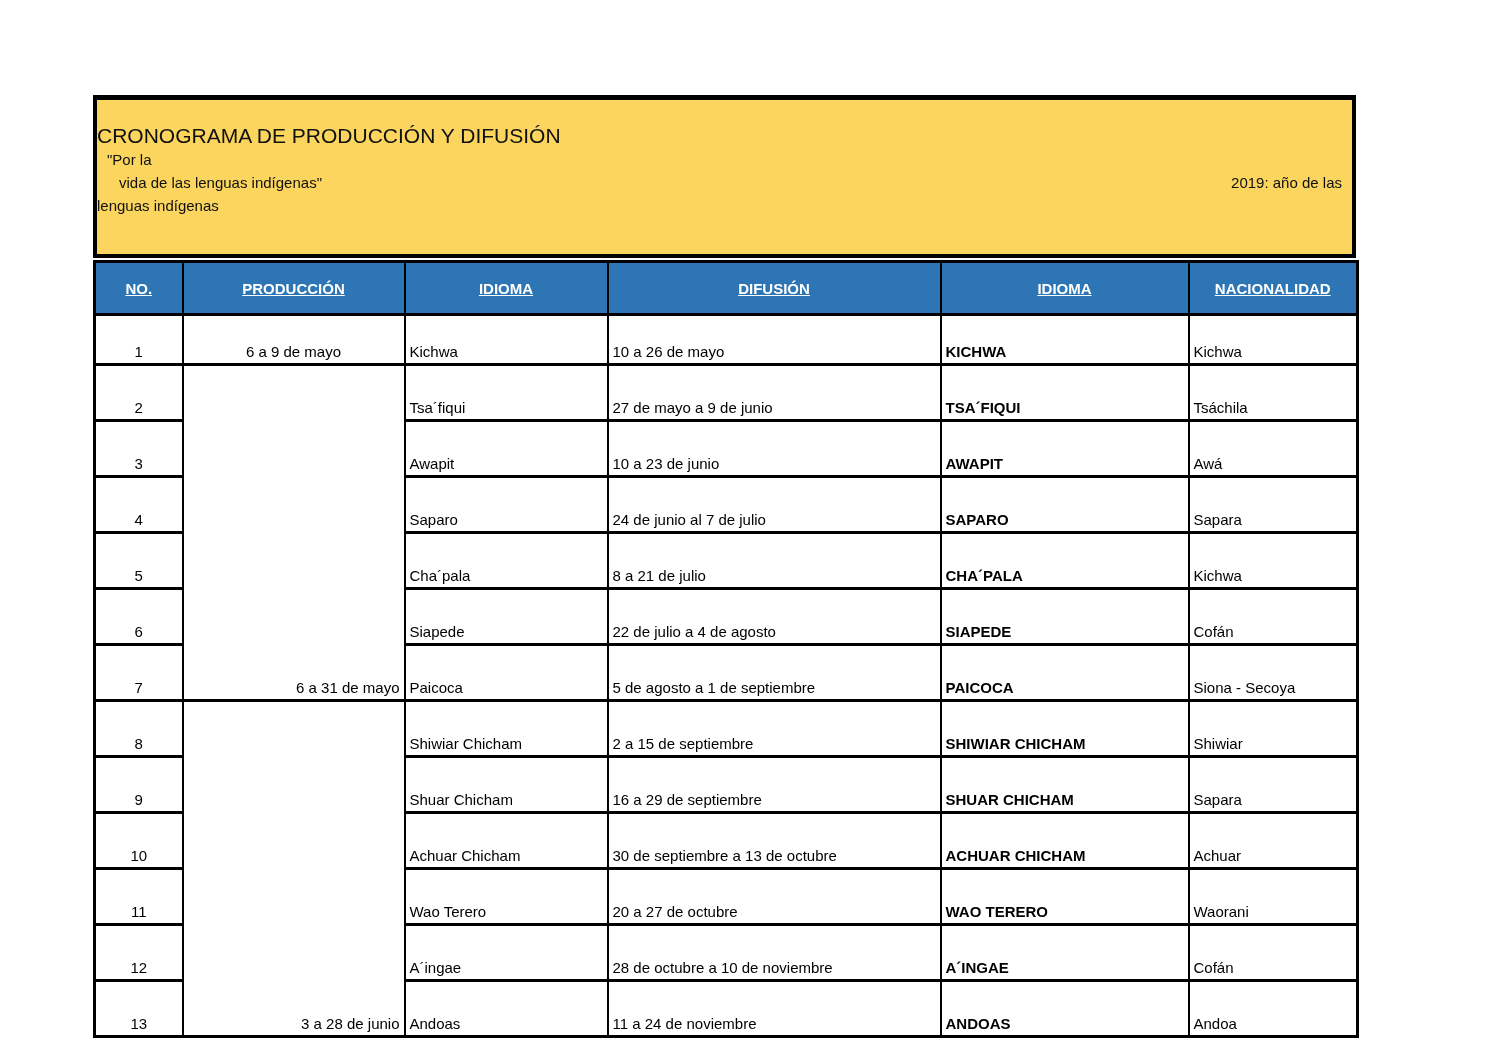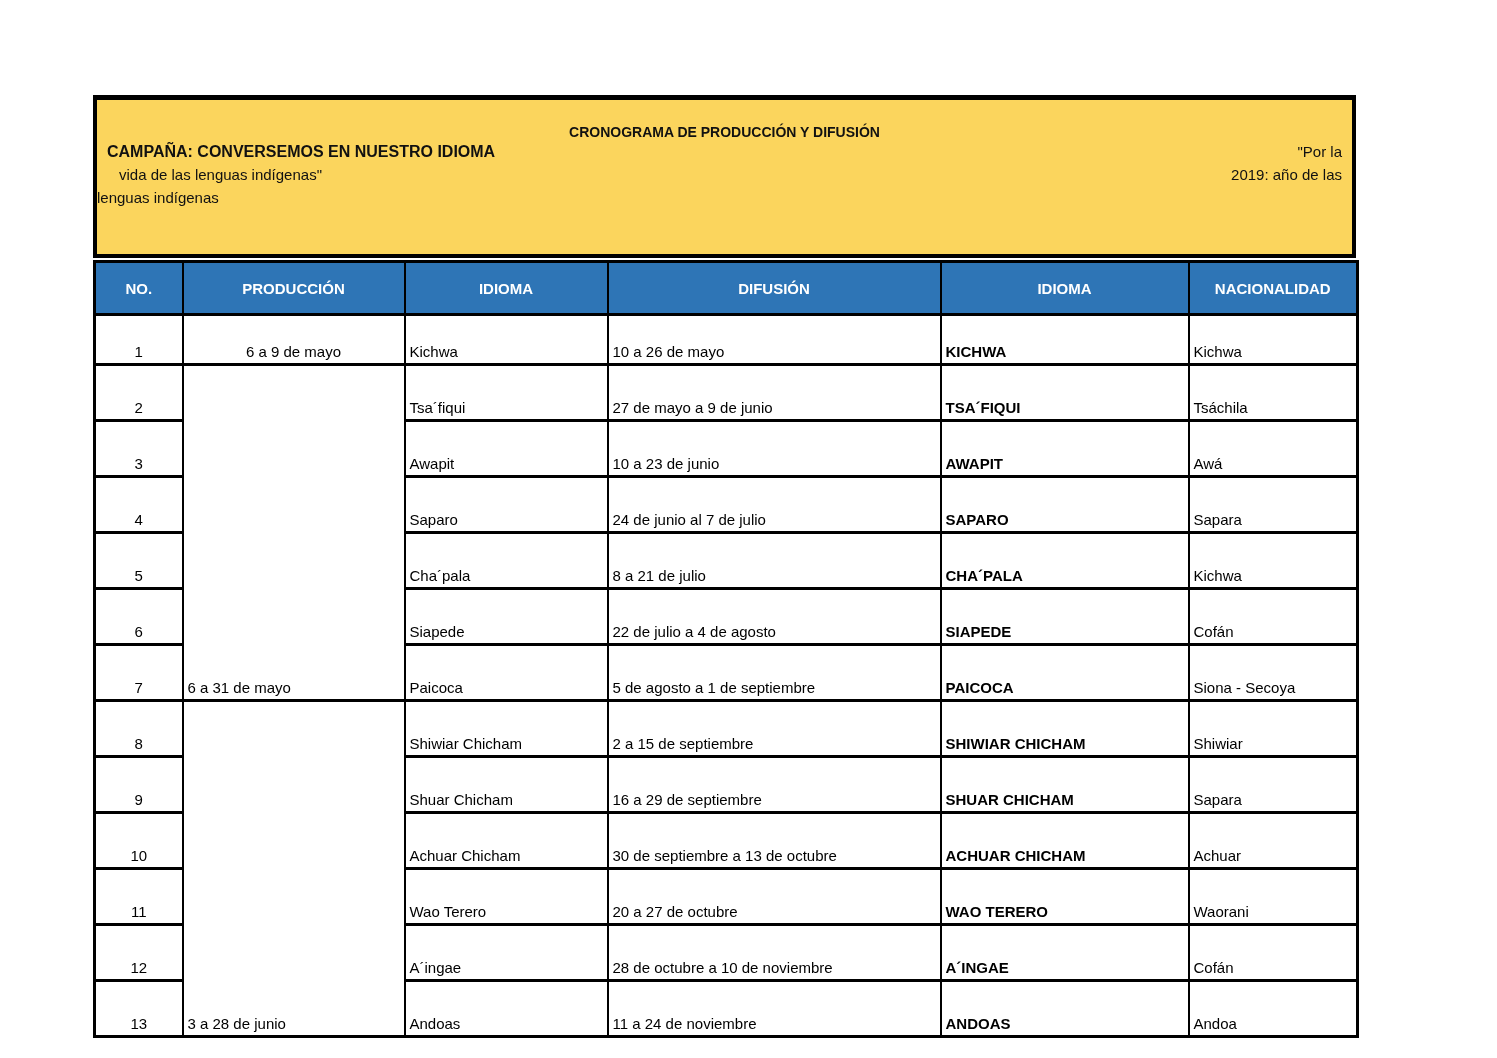--- a/index.html
+++ b/index.html
@@ -23,23 +23,23 @@
     width: 1263px;
     height: 163px;
     box-sizing: border-box;
     background: #FBD55D;
     border: 4px solid #000000;
     border-top-width: 5px;
     color: #111111;
   }
   .banner .title {
     margin-top: 24px;
-    text-align: center;
-    font-size: 14px;
-    font-weight: bold;
+    text-align: left;
+    font-size: 21px;
+    font-weight: normal;
     letter-spacing: 0px;
   }
   .banner .line {
     display: flex;
     justify-content: space-between;
     padding: 0 10px;
     font-size: 15px;
     line-height: 23px;
   }
   .banner .line .left-bold { font-weight: bold; font-size: 16px; }
@@ -65,50 +65,50 @@
     color: #ffffff;
     font-weight: bold;
     font-size: 15px;
     height: 50px;
     text-align: center;
     vertical-align: middle;
     border: 2px solid #000000;
     border-top-width: 3px;
     border-bottom-width: 3px;
     padding: 0 4px;
+    text-decoration: underline;
   }
   table.schedule td {
     border: 2px solid #000000;
     border-top-width: 3px;
     border-bottom-width: 3px;
     vertical-align: bottom;
     padding: 2px 4px 3px 4px;
     height: 48px;
     overflow: hidden;
     white-space: nowrap;
   }
   table.schedule { border: 3px solid #000000; }
   td.c-no   { text-align: center; }
   td.c-prod { text-align: center; }
   td.c-merged {
-    text-align: left;
+    text-align: right;
     vertical-align: middle;
   }
   td.c-idioma2 { font-weight: bold; }
   tr.first-row td { height: 42px; }
 </style>
 </head>
 <body>
 
 <div id="canvas">
 
   <div class="banner">
     <div class="title">CRONOGRAMA DE PRODUCCIÓN Y DIFUSIÓN</div>
     <div class="line">
-      <span class="left-bold">CAMPAÑA: CONVERSEMOS EN NUESTRO IDIOMA</span>
       <span>"Por la</span>
     </div>
     <div class="line">
       <span class="left-indent">vida de las lenguas indígenas"</span>
       <span>2019: año de las</span>
     </div>
     <div class="center-line">lenguas indígenas</div>
   </div>
 
   <table class="schedule">

